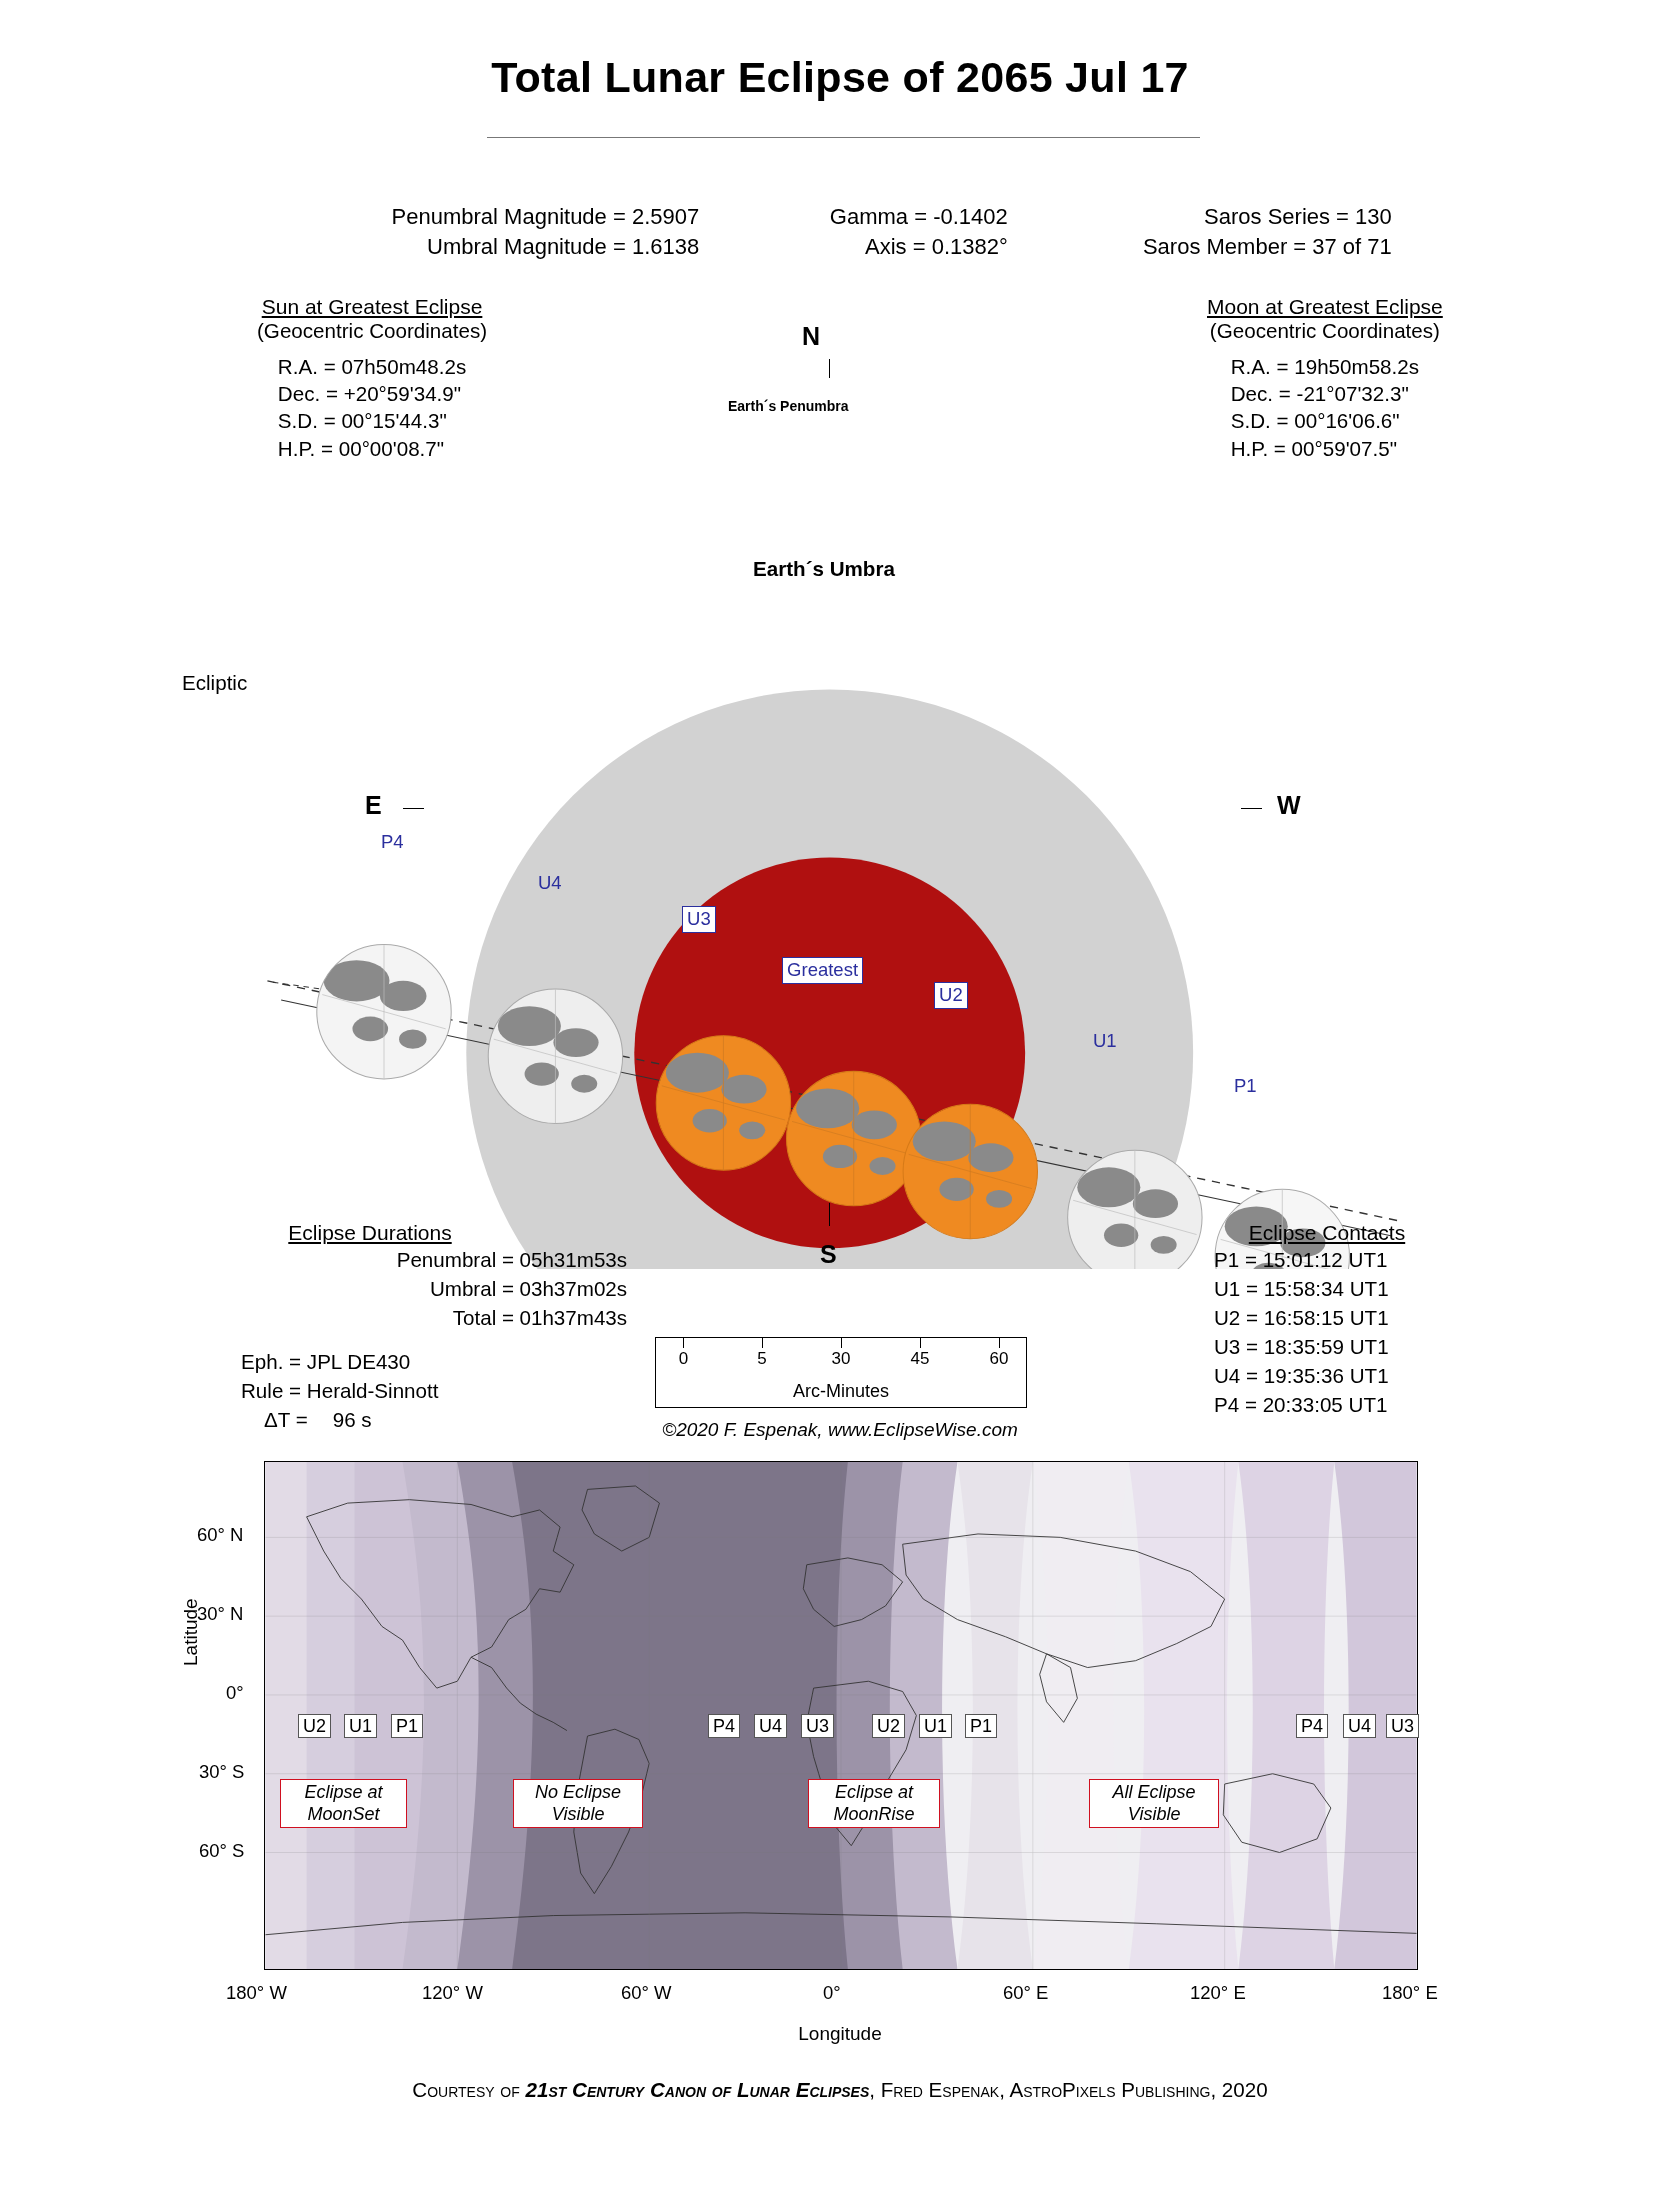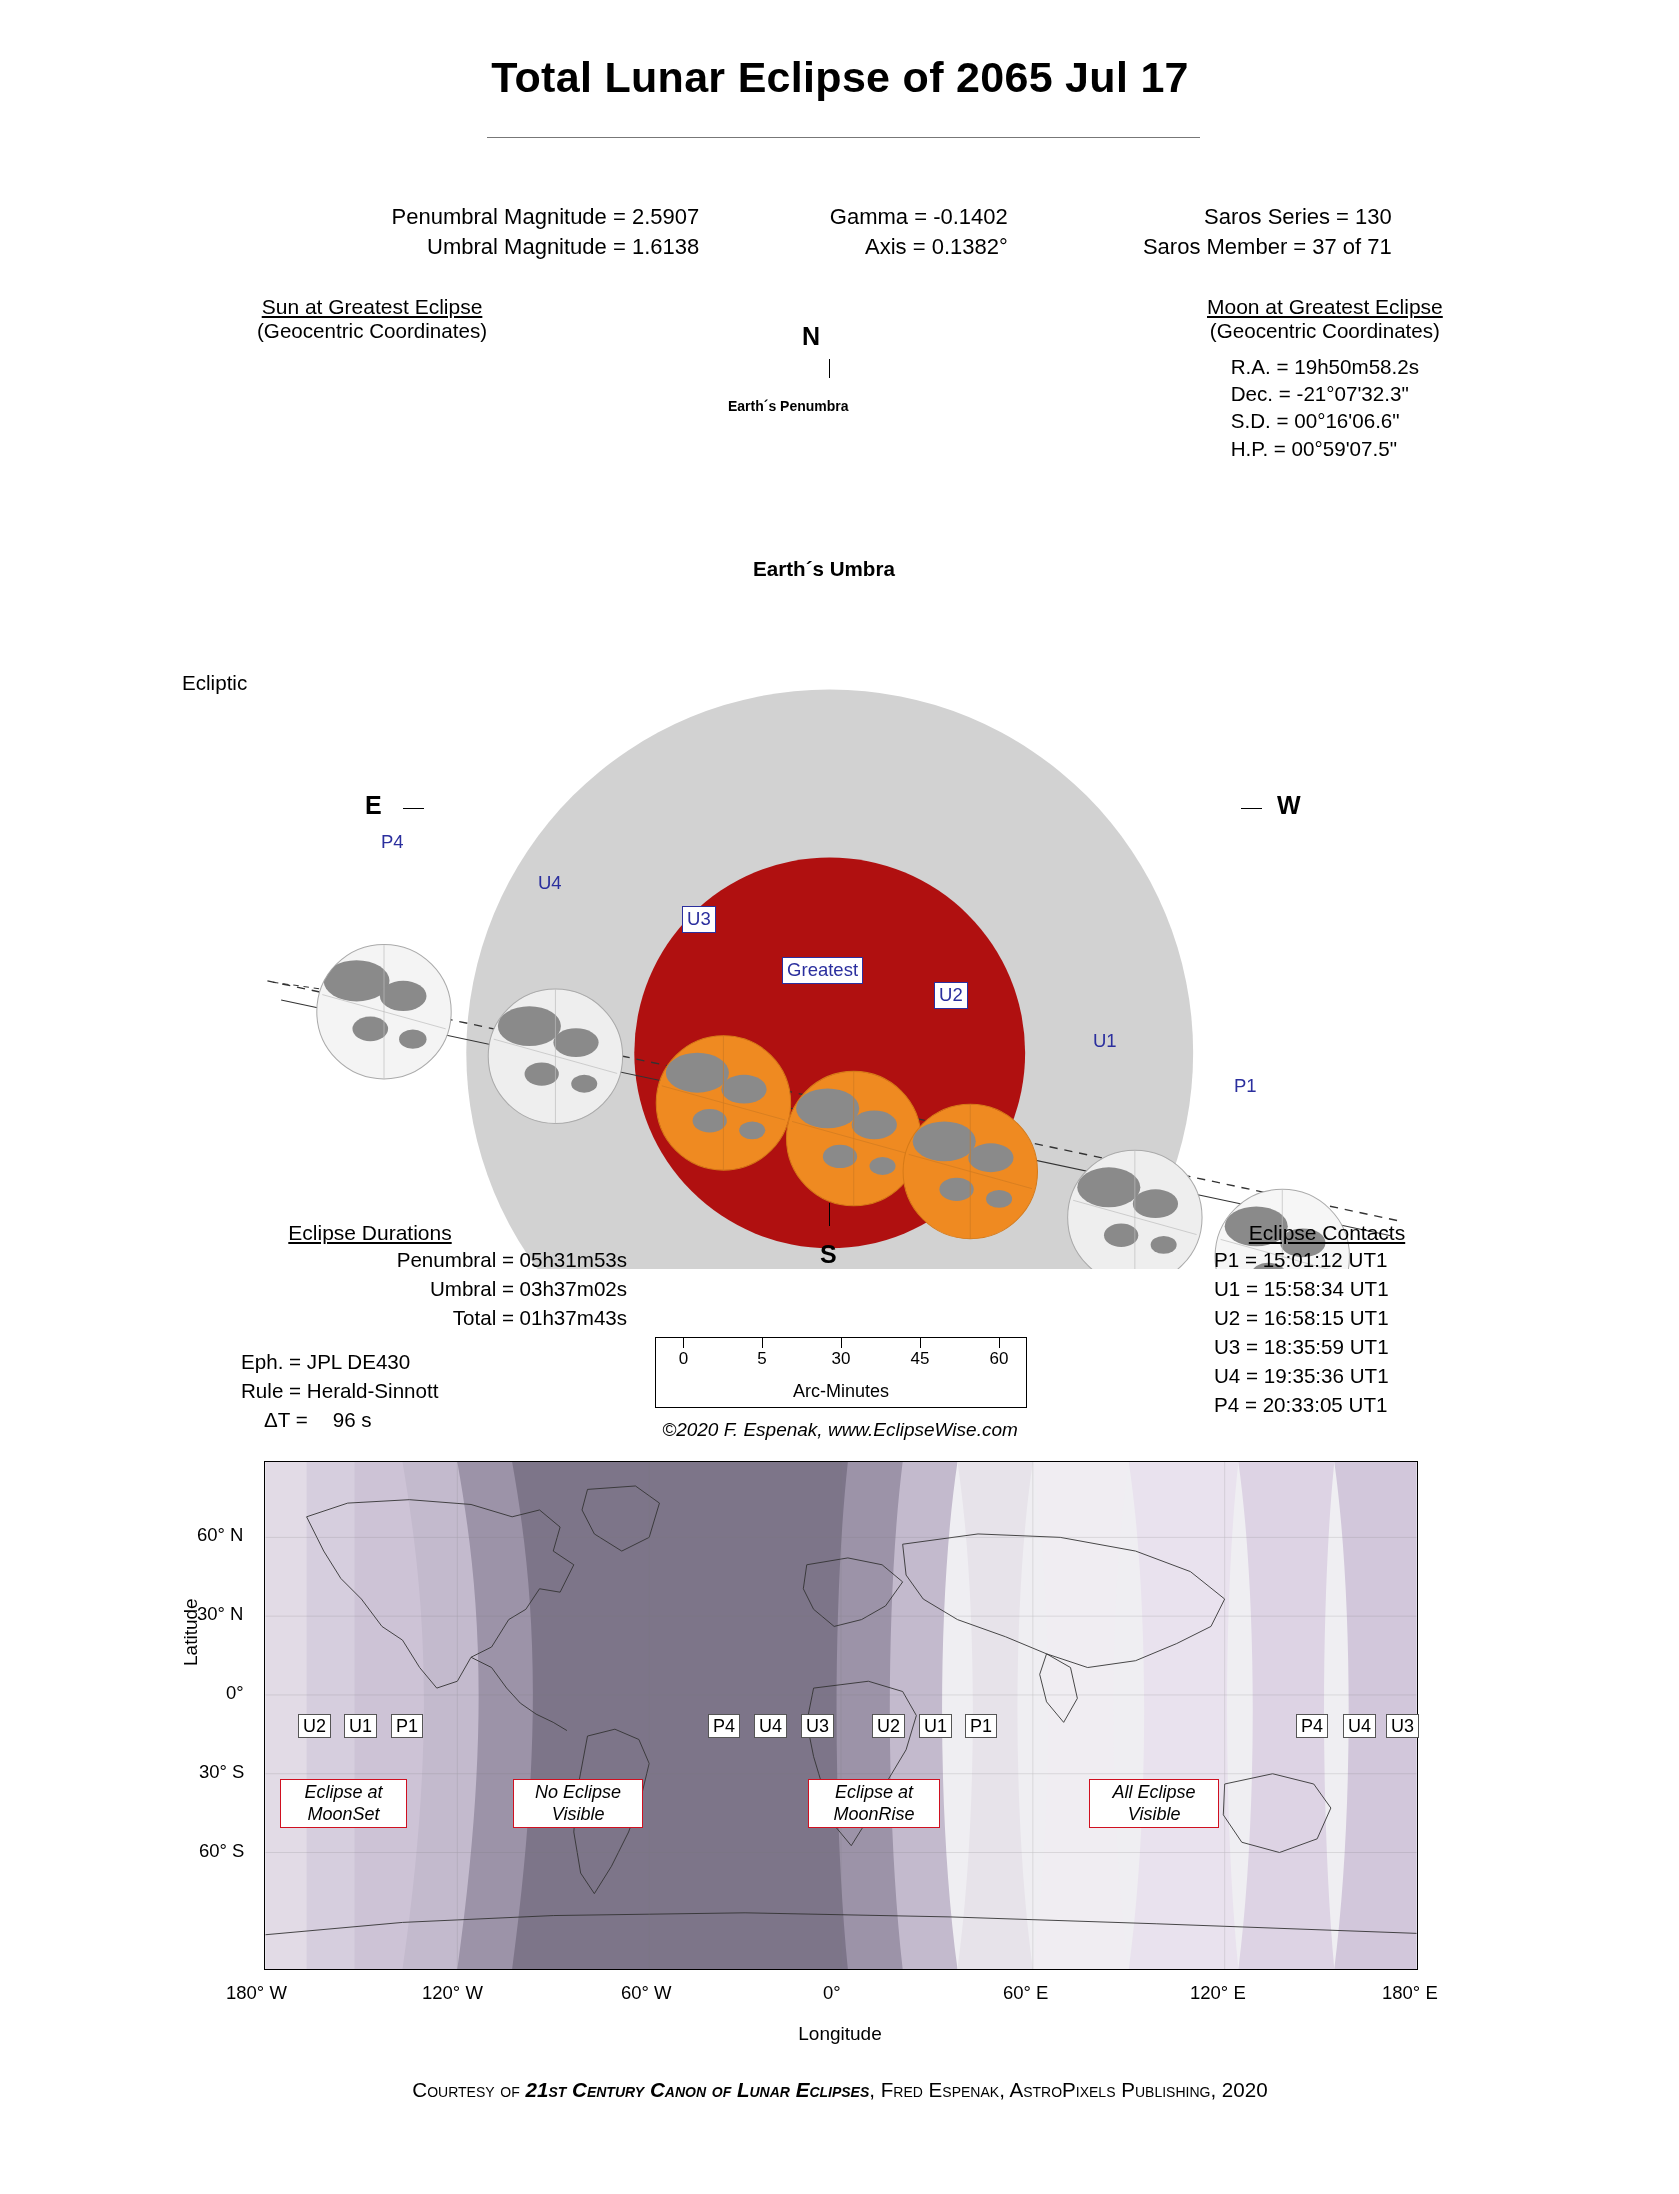--- a/index.html
+++ b/index.html
@@ -355,20 +355,26 @@
     <div class="hdr-row">
       <div class="hdr-c1">Umbral Magnitude =  1.6138</div>
       <div class="hdr-c2">Axis =  0.1382°</div>
       <div class="hdr-c3">Saros Member = 37 of 71</div>
     </div>
   </div>
 
   <div class="sunblock">
     <div class="blk-title">Sun at Greatest Eclipse</div>
     <div class="blk-sub">(Geocentric Coordinates)</div>
+    <div class="blk-lines">
+      <div>R.A. =  07h50m48.2s</div>
+      <div>Dec. = +20°59'34.9"</div>
+      <div>S.D. =  00°15'44.3"</div>
+      <div>H.P. =  00°00'08.7"</div>
+    </div>
   </div>
 
   <div class="moonblock">
     <div class="blk-title">Moon at Greatest Eclipse</div>
     <div class="blk-sub">(Geocentric Coordinates)</div>
     <div class="blk-lines">
       <div>R.A. =  19h50m58.2s</div>
       <div>Dec. = -21°07'32.3"</div>
       <div>S.D. =  00°16'06.6"</div>
       <div>H.P. =  00°59'07.5"</div>

